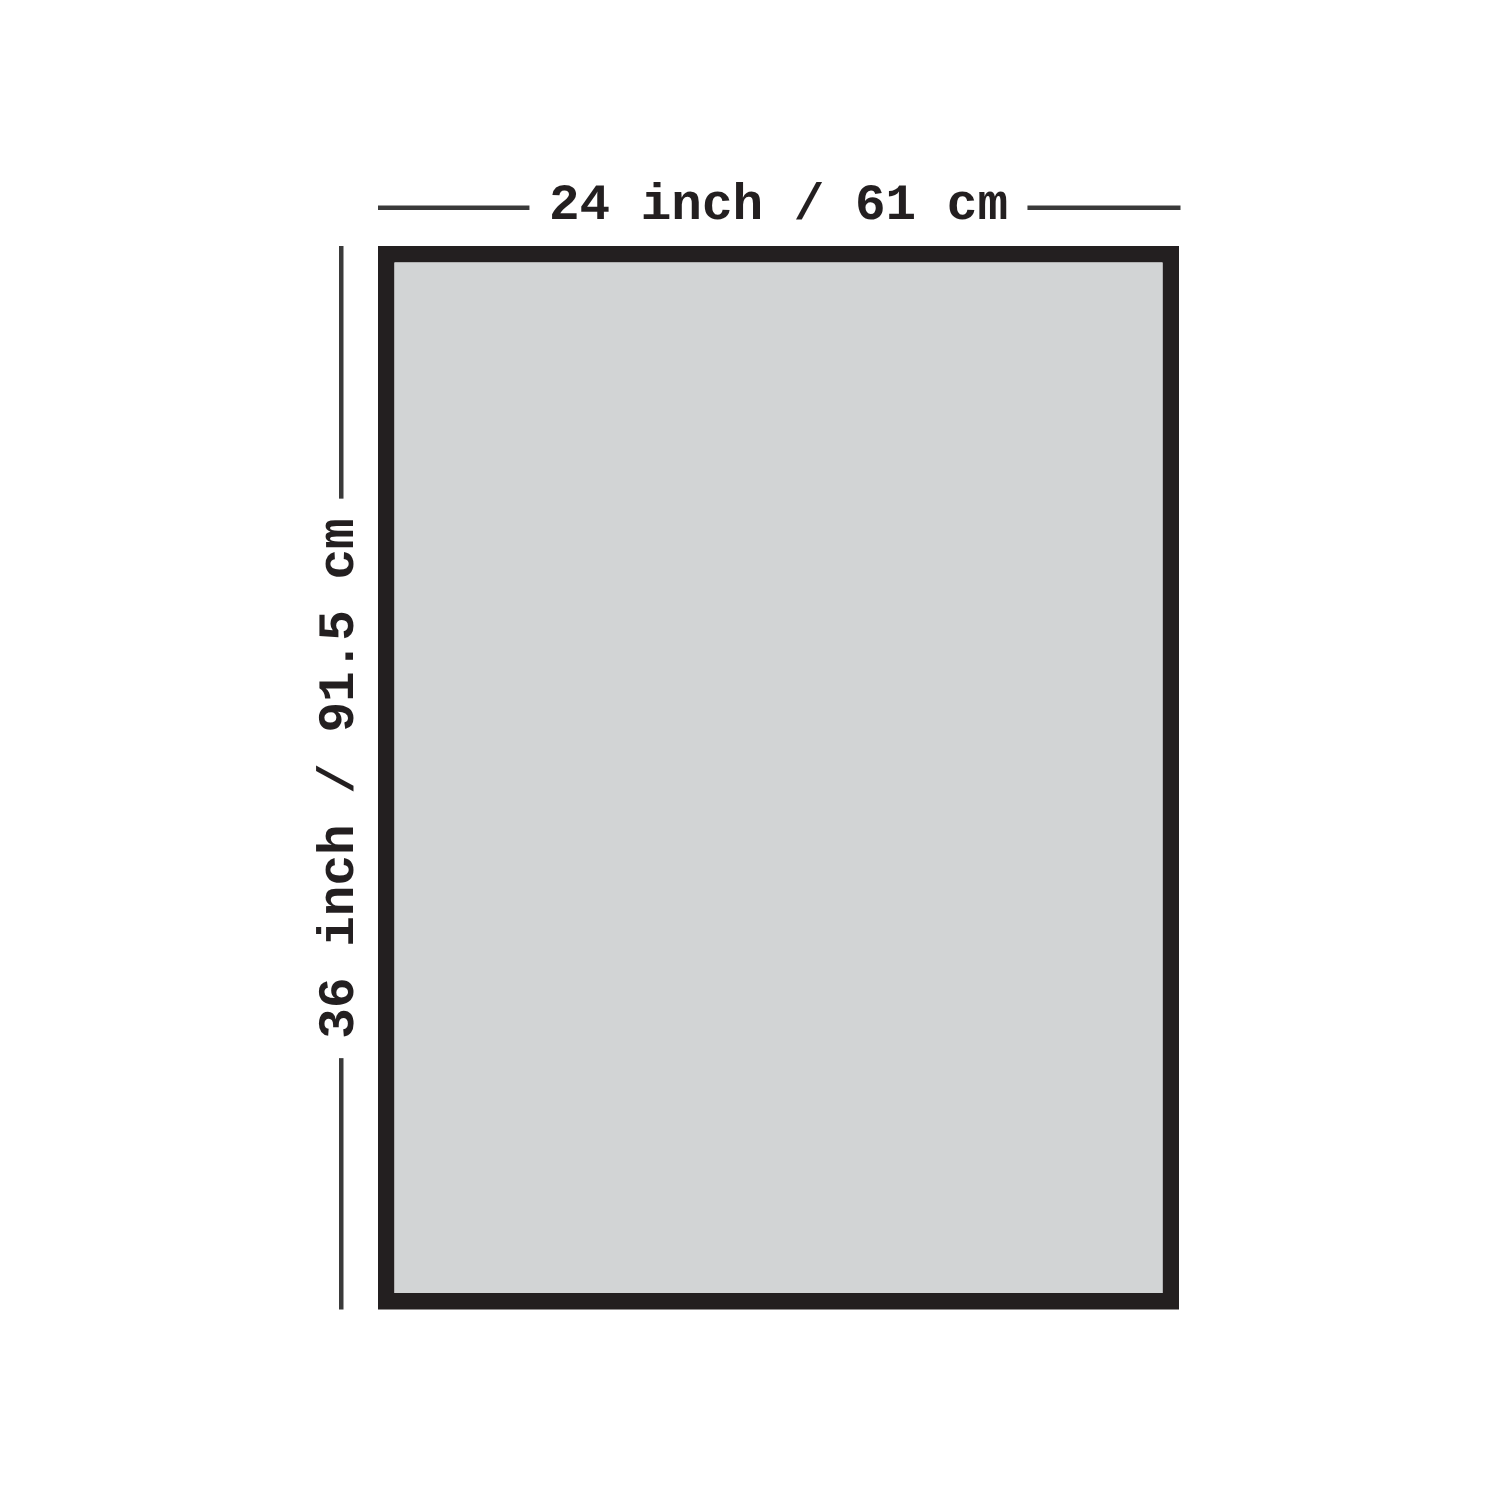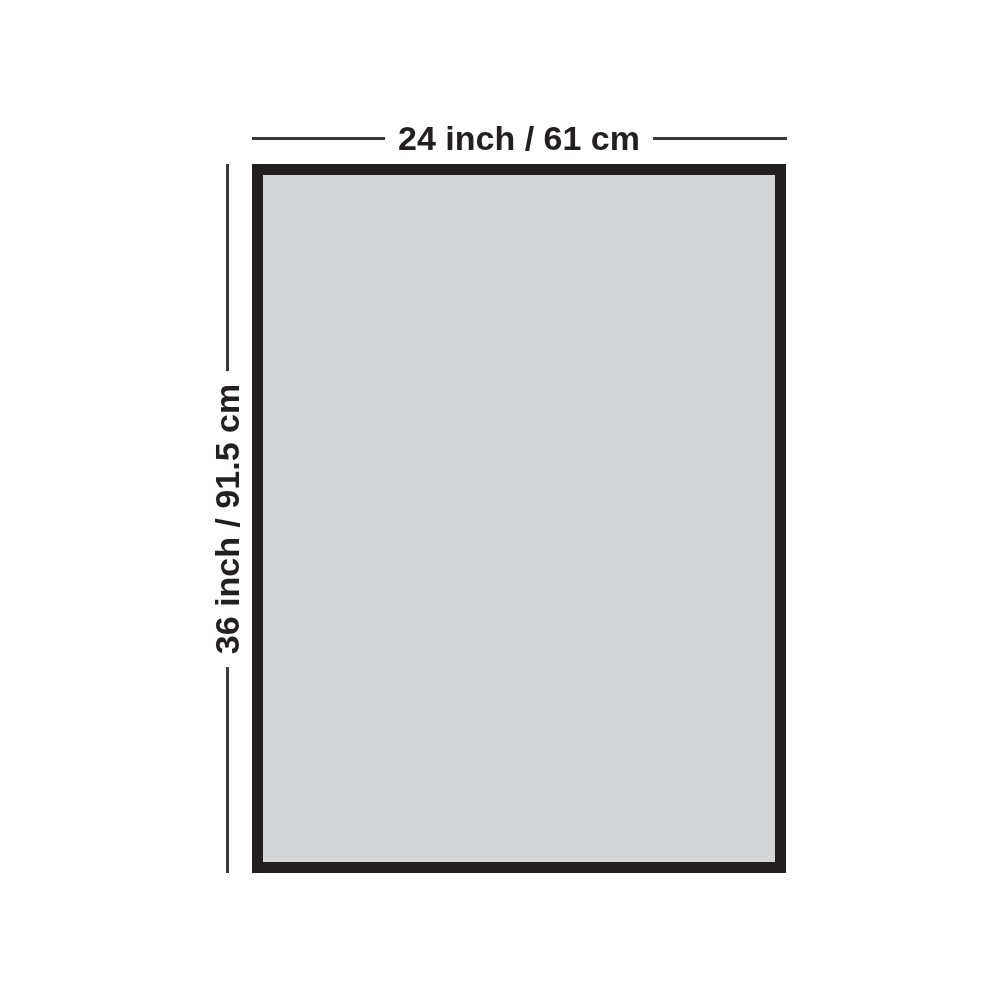--- a/index.html
+++ b/index.html
@@ -6,21 +6,21 @@
     margin: 0;
     padding: 0;
     background: #ffffff;
   }
   .canvas {
     position: relative;
     width: 929px;
     height: 1000px;
     background: #ffffff;
     overflow: hidden;
-    font-family: Liberation Sans, sans-serif;
+    font-family: Liberation Mono, monospace;
   }
   
   .frame {
     position: absolute;
     left: 252px;
     top: 164px;
     width: 534px;
     height: 709px;
     box-sizing: border-box;
     border: 11px solid #231f20;

